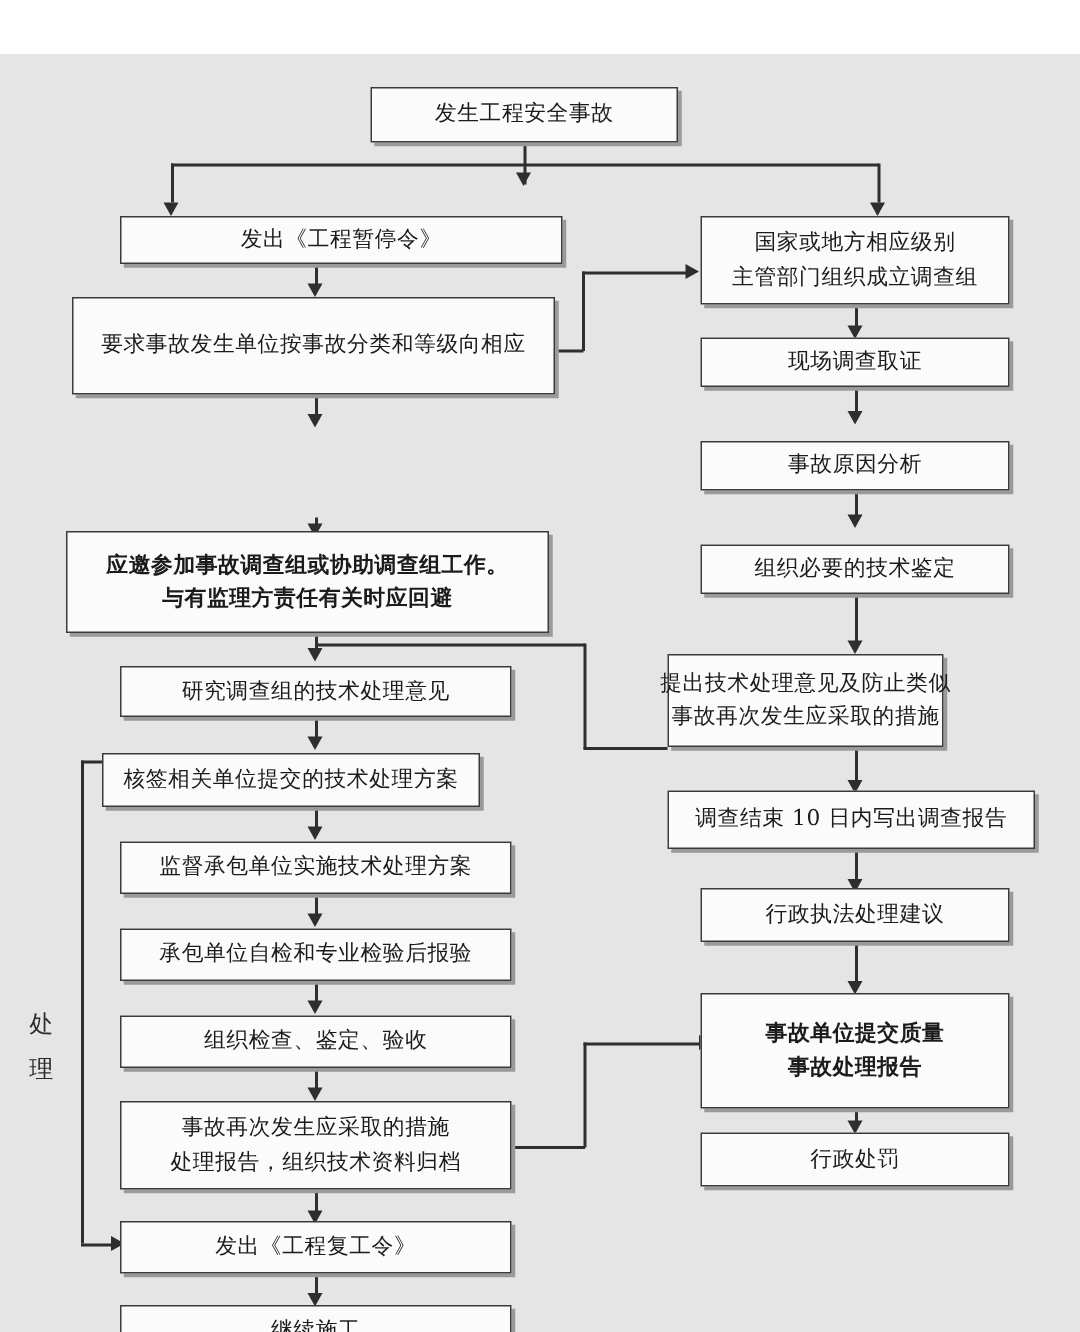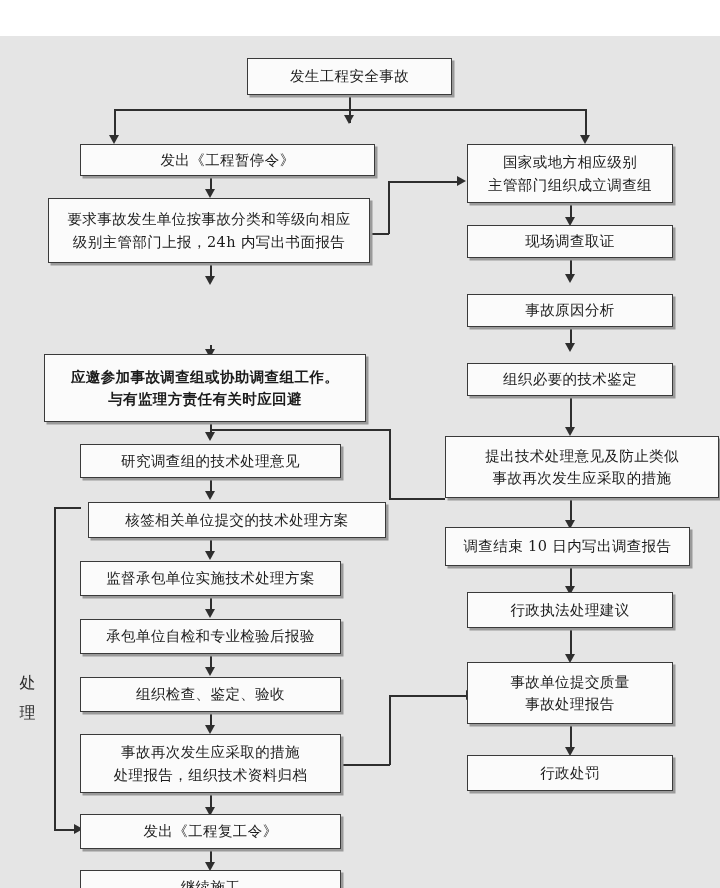--- a/index.html
+++ b/index.html
@@ -158,34 +158,33 @@
   <div class="node" style="left:247px; top:22px; width:205px; height:37px;">
     <span class="ln">发生工程安全事故</span>
   </div>
 
   <div class="node" style="left:80px; top:108px; width:295px; height:32px;">
     <span class="ln">发出《工程暂停令》</span>
   </div>
 
   <div class="node" style="left:48px; top:162px; width:322px; height:65px;">
     <span class="ln">要求事故发生单位按事故分类和等级向相应</span>
-    <span class="ln">级别主管部门上报，24h 内写出书面报告</span>
   </div>
 
 
   <div class="node" style="left:44px; top:318px; width:322px; height:68px;font-weight:bold;">
     <span class="ln">应邀参加事故调查组或协助调查组工作。</span>
     <span class="ln">与有监理方责任有关时应回避</span>
   </div>
 
   <div class="node" style="left:80px; top:408px; width:261px; height:34px;">
     <span class="ln">研究调查组的技术处理意见</span>
   </div>
 
-  <div class="node" style="left:88px; top:466px; width:298px; height:36px;">
+  <div class="node" style="left:68px; top:466px; width:252px; height:36px;">
     <span class="ln">核签相关单位提交的技术处理方案</span>
   </div>
 
   <div class="node" style="left:80px; top:525px; width:261px; height:35px;">
     <span class="ln">监督承包单位实施技术处理方案</span>
   </div>
 
   <div class="node" style="left:80px; top:583px; width:261px; height:35px;">
     <span class="ln">承包单位自检和专业检验后报验</span>
   </div>
@@ -217,34 +216,34 @@
   </div>
 
   <div class="node" style="left:467px; top:258px; width:206px; height:33px;">
     <span class="ln">事故原因分析</span>
   </div>
 
   <div class="node" style="left:467px; top:327px; width:206px; height:33px;">
     <span class="ln">组织必要的技术鉴定</span>
   </div>
 
-  <div class="node" style="left:445px; top:400px; width:274px; height:62px;">
+  <div class="node" style="left:445px; top:400px; width:184px; height:62px;">
     <span class="ln">提出技术处理意见及防止类似</span>
     <span class="ln">事故再次发生应采取的措施</span>
   </div>
 
   <div class="node" style="left:445px; top:491px; width:245px; height:39px;">
     <span class="ln">调查结束 10 日内写出调查报告</span>
   </div>
 
   <div class="node" style="left:467px; top:556px; width:206px; height:36px;">
     <span class="ln">行政执法处理建议</span>
   </div>
 
-  <div class="node" style="left:467px; top:626px; width:206px; height:62px;">
+  <div class="node" style="left:467px; top:626px; width:206px; height:77px;font-weight:bold;">
     <span class="ln">事故单位提交质量</span>
     <span class="ln">事故处理报告</span>
   </div>
 
   <div class="node" style="left:467px; top:719px; width:206px; height:36px;">
     <span class="ln">行政处罚</span>
   </div>
 
   <div class="vlabel" style="left:16px; top:632px; width:24px;">
     <span class="ln">处</span>

